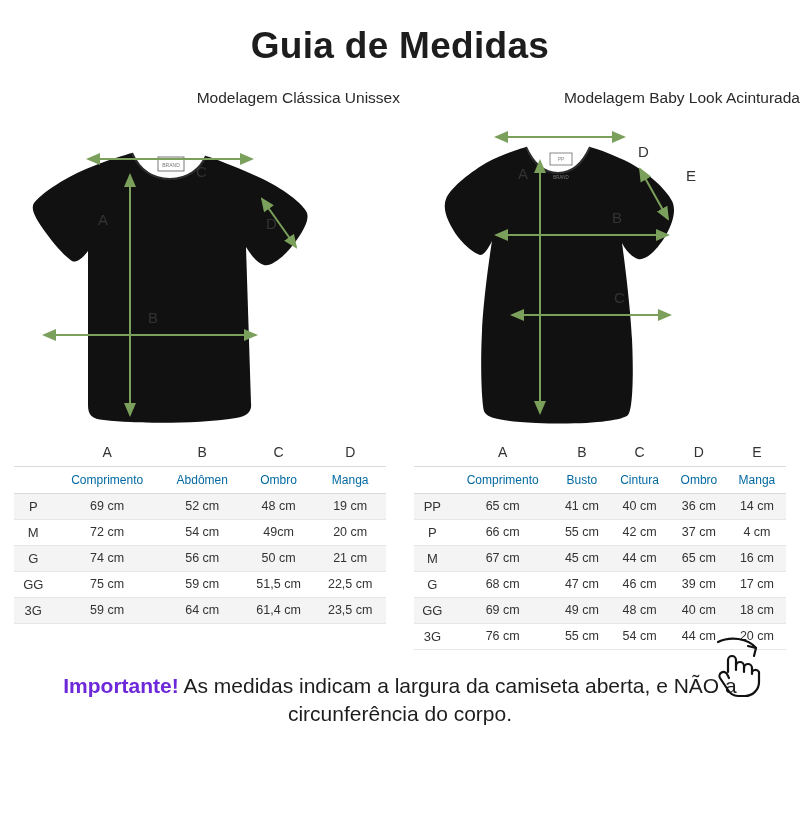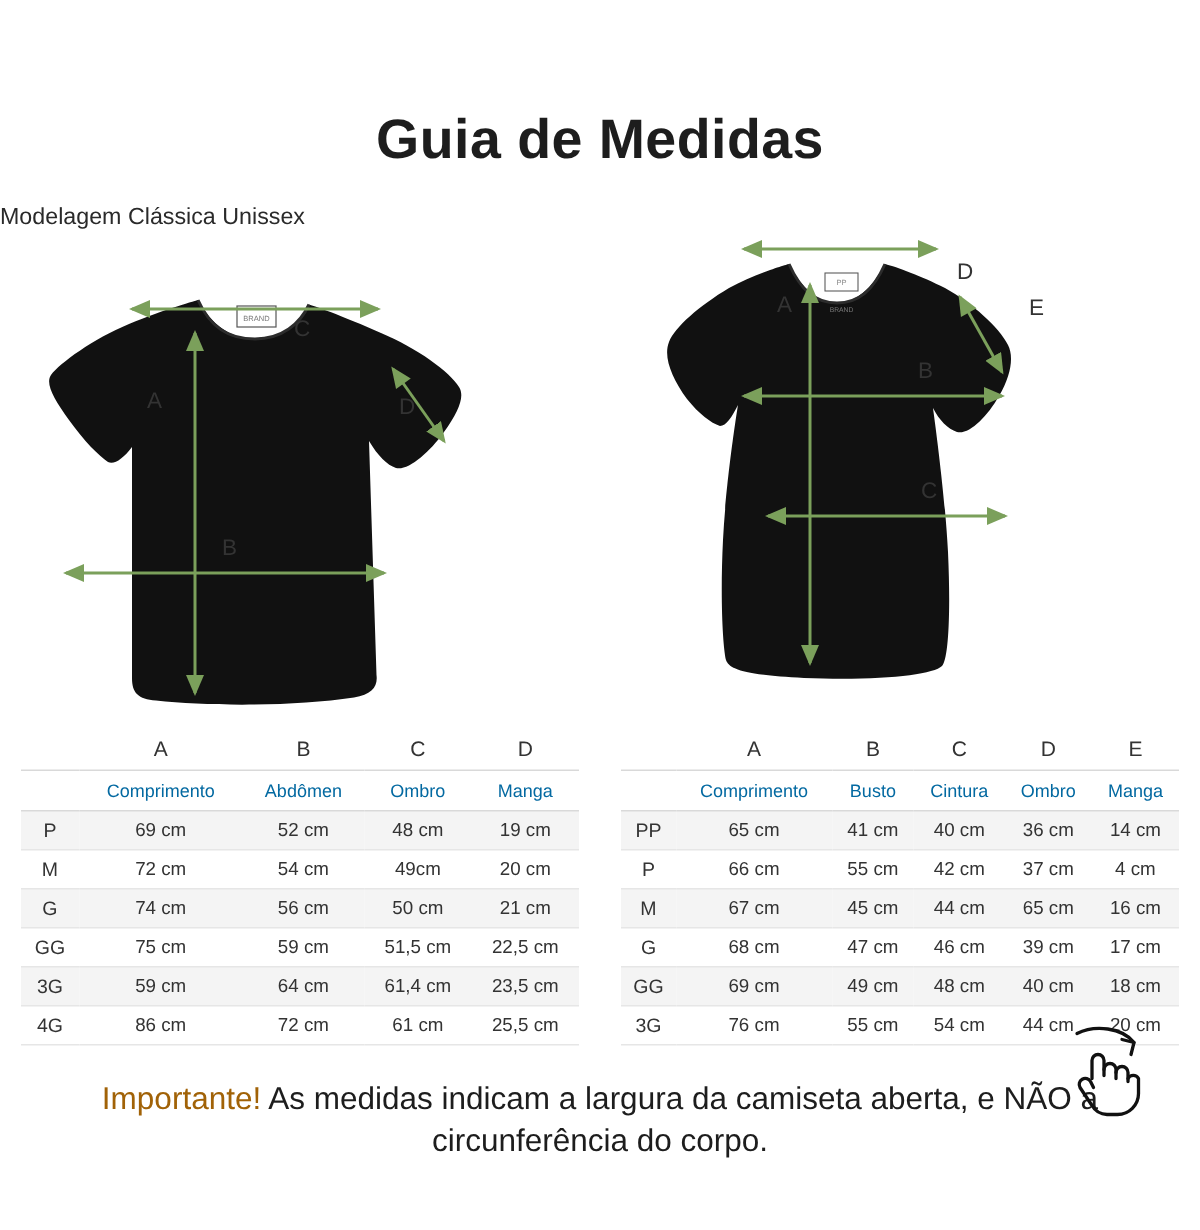--- a/index.html
+++ b/index.html
@@ -10,42 +10,41 @@
     height: 820px;
     background: #ffffff;
     font-family: "Liberation Sans", sans-serif;
     color: #222;
   }
   .page {
     position: relative;
     width: 800px;
     height: 732px;
     overflow: hidden;
-    margin-top: 47px;
   }
   .main-title {
     text-align: center;
     font-size: 37px;
     font-weight: bold;
     letter-spacing: 0.3px;
     color: #1d1d1d;
     margin: 26px 0 0 0;
     line-height: 1.1;
   }
   .columns {
     display: flex;
     width: 800px;
     margin-top: 22px;
   }
   .col {
     width: 400px;
     position: relative;
   }
   .col-title {
-    text-align: left;
+    text-align: right;
     font-size: 15.5px;
     color: #2a2a2a;
     margin-top: 0;
   }
   .figure {
     position: relative;
     height: 320px;
     width: 400px;
     margin-top: 8px;
   }
@@ -96,22 +95,22 @@
   
   .note {
     margin-top: 22px;
     text-align: center;
     font-size: 21px;
     line-height: 1.35;
     color: #1d1d1d;
     padding: 0 40px;
   }
   .note .imp {
-    color: #a16207;
-    font-weight: normal;
+    color: #6d28d9;
+    font-weight: bold;
   }
   .hand {
     position: absolute;
     right: 28px;
     bottom: 30px;
     width: 70px;
     height: 70px;
   }
   .sz-label { font-size: 13px; }
 </style>
@@ -170,20 +169,21 @@
           <line x1="44" y1="220" x2="256" y2="220" stroke="#7ba05b" stroke-width="2" marker-end="url(#ah)" marker-start="url(#ah2)"></line>
           <text class="meas-letter" x="148" y="208">B</text>
 
           <line x1="262" y1="84" x2="296" y2="132" stroke="#7ba05b" stroke-width="2" marker-end="url(#ah)" marker-start="url(#ah2)"></line>
           <text class="meas-letter" x="266" y="114">D</text>
         </svg>
       </div>
     </div>
 
     <div class="col">
+      <div class="col-title">Modelagem Baby Look Acinturada</div>
       <div class="figure">
         <svg width="400" height="320" viewBox="0 0 400 320" xmlns="http://www.w3.org/2000/svg">
           <defs>
             <marker id="bh" markerWidth="8" markerHeight="8" refX="6" refY="3" orient="auto">
               <path d="M0,0 L7,3 L0,6 z" fill="#7ba05b"></path>
             </marker>
             <marker id="bh2" markerWidth="8" markerHeight="8" refX="1" refY="3" orient="auto">
               <path d="M7,0 L0,3 L7,6 z" fill="#7ba05b"></path>
             </marker>
           </defs>
@@ -281,27 +281,20 @@
             <td>51,5 cm</td>
             <td>22,5 cm</td>
           </tr>
           <tr>
             <td class="sz-label">3G</td>
             <td>59 cm</td>
             <td>64 cm</td>
             <td>61,4 cm</td>
             <td>23,5 cm</td>
           </tr>
-          <tr>
-            <td class="sz-label">4G</td>
-            <td>86 cm</td>
-            <td>72 cm</td>
-            <td>61 cm</td>
-            <td>25,5 cm</td>
-          </tr>
         </tbody>
       </table>
     </div>
 
     <div class="tbl-wrap">
       <table>
         <thead class="letters">
           <tr>
             <td></td>
             <td>A</td>

